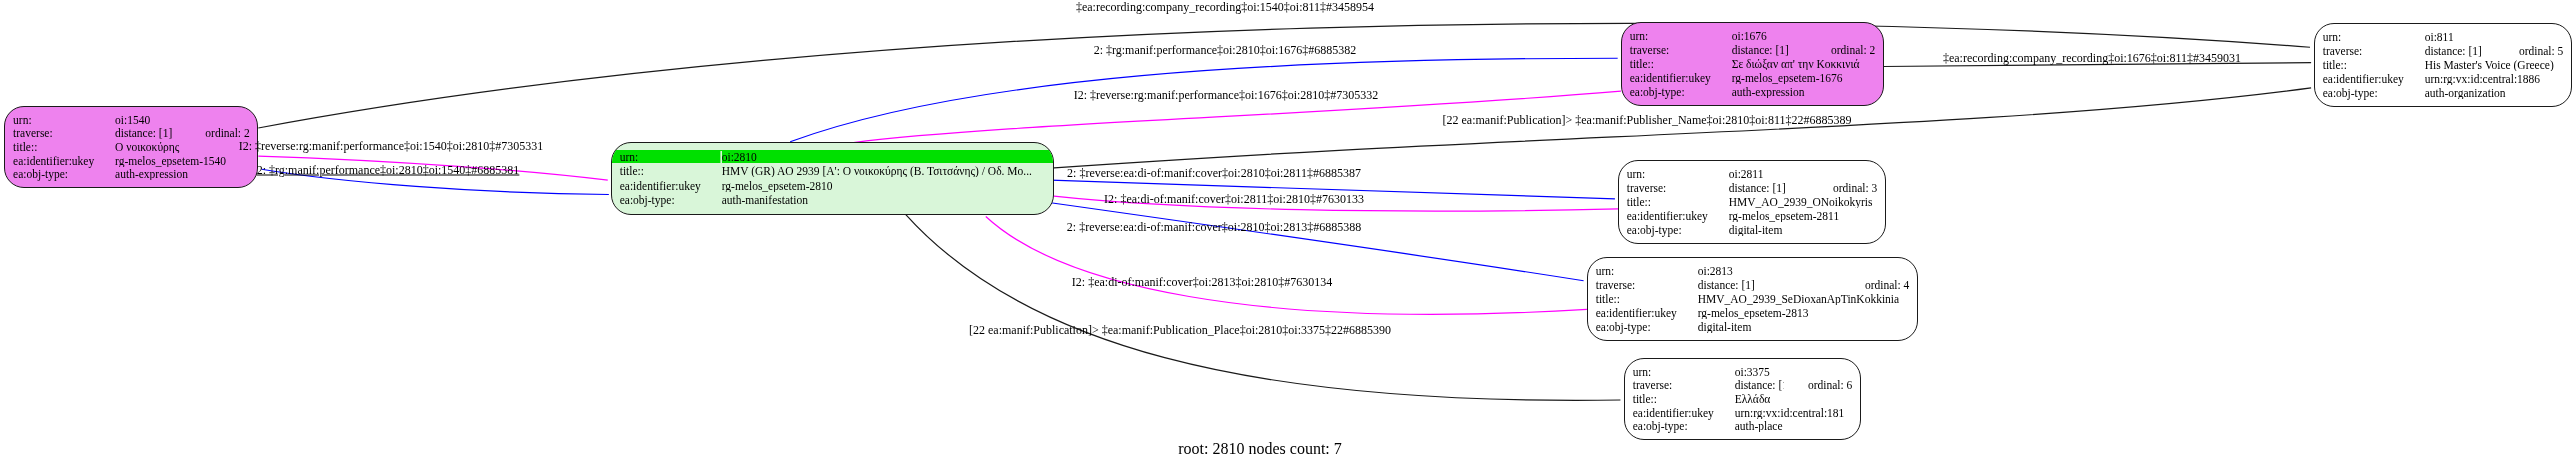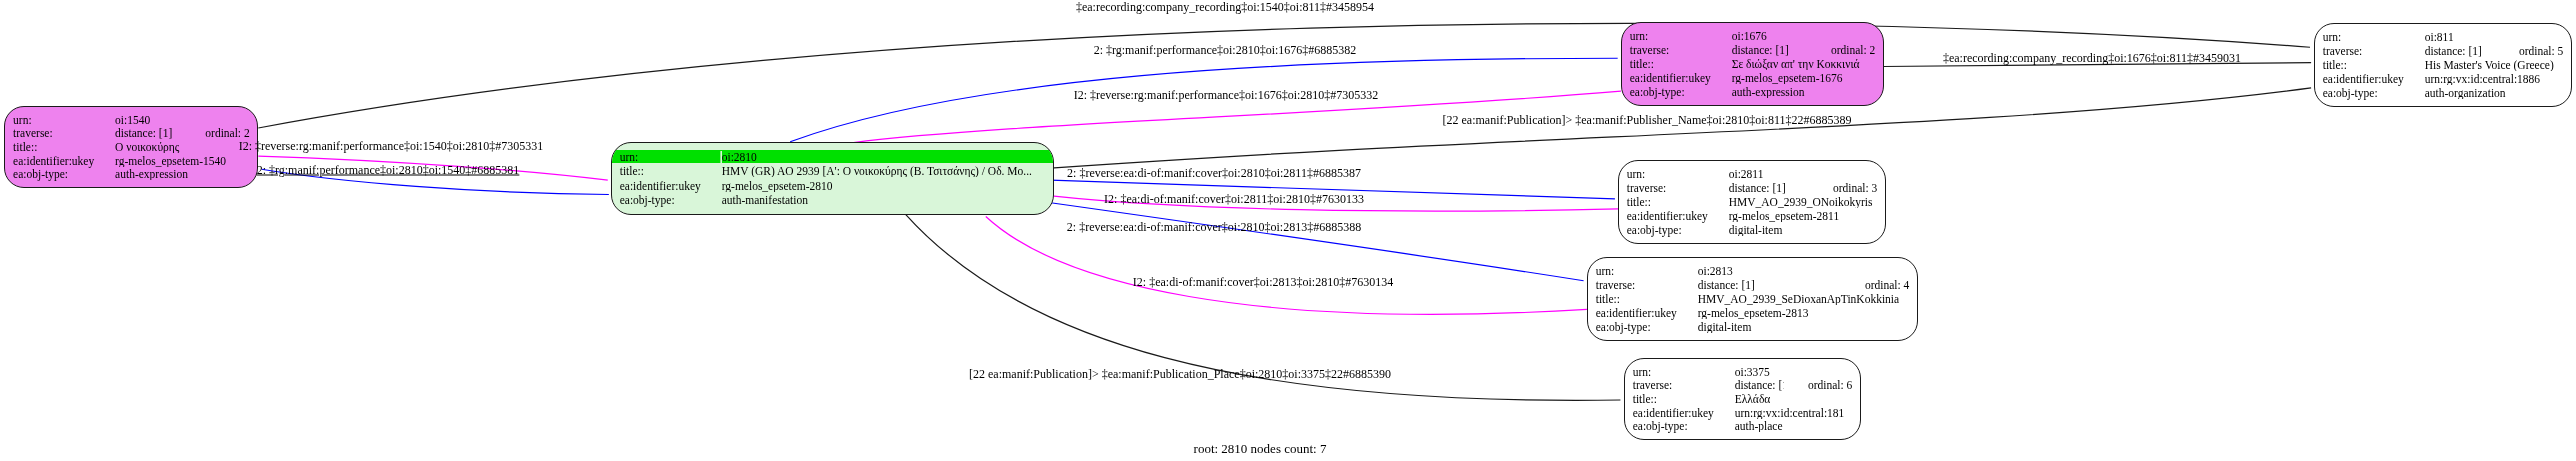--- a/index.html
+++ b/index.html
@@ -26,21 +26,21 @@
   .lbl{flex:0 0 102px;}
   .row.hl .lbl{box-shadow:inset -1.6px 0 0 var(--green-fill);}
   .val{flex:1 1 auto; overflow:hidden;}
   .val2{margin-left:24px;}
   .elabel{
     position:absolute; transform:translate(-50%,-50%); white-space:nowrap;
     font-size:12px; color:#000;
   }
   .footer{
     position:absolute; transform:translate(-50%,-50%); white-space:nowrap;
-    font-size:13px; color:#000;
+    font-size:16px; color:#000;
   }
 </style>
 </head>
 <body>
 
 <div class="canvas">
 
   <svg class="edges" viewBox="0 0 4688 839">
     <defs>
       <marker id="mBlack" markerWidth="26" markerHeight="18" refX="22" refY="9" orient="auto" markerUnits="userSpaceOnUse">
@@ -230,20 +230,20 @@
       <div class="elabel" style="left: 1225px; top: 7.1px;">‡ea:recording:company_recording‡oi:1540‡oi:811‡#3458954</div>
       <div class="elabel" style="left: 1225px; top: 50px;">2: ‡rg:manif:performance‡oi:2810‡oi:1676‡#6885382</div>
       <div class="elabel" style="left: 1226px; top: 95px;">I2: ‡reverse:rg:manif:performance‡oi:1676‡oi:2810‡#7305332</div>
       <div class="elabel" style="left: 2092px; top: 58px;">‡ea:recording:company_recording‡oi:1676‡oi:811‡#3459031</div>
       <div class="elabel" style="left: 1647px; top: 120px;">[22 ea:manif:Publication]&gt; ‡ea:manif:Publisher_Name‡oi:2810‡oi:811‡22#6885389</div>
       <div class="elabel" style="left: 391px; top: 146px;">I2: ‡reverse:rg:manif:performance‡oi:1540‡oi:2810‡#7305331</div>
       <div class="elabel" style="left: 388px; top: 170px; text-decoration: underline;">2: ‡rg:manif:performance‡oi:2810‡oi:1540‡#6885381</div>
       <div class="elabel" style="left: 1214px; top: 173px;">2: ‡reverse:ea:di-of:manif:cover‡oi:2810‡oi:2811‡#6885387</div>
       <div class="elabel" style="left: 1214px; top: 199px; padding-left: 40px;">I2: ‡ea:di-of:manif:cover‡oi:2811‡oi:2810‡#7630133</div>
       <div class="elabel" style="left: 1214px; top: 220px; margin-top: 7px;">2: ‡reverse:ea:di-of:manif:cover‡oi:2810‡oi:2813‡#6885388</div>
-      <div class="elabel" style="left: 1263px; top: 282px; text-align: right;">I2: ‡ea:di-of:manif:cover‡oi:2813‡oi:2810‡#7630134</div>
-      <div class="elabel" style="left: 1180px; top: 330px; margin-top: 44px;">[22 ea:manif:Publication]&gt; ‡ea:manif:Publication_Place‡oi:2810‡oi:3375‡22#6885390</div>
+      <div class="elabel" style="left: 1202px; top: 282px; text-align: right;">I2: ‡ea:di-of:manif:cover‡oi:2813‡oi:2810‡#7630134</div>
+      <div class="elabel" style="left: 1180px; top: 330px;">[22 ea:manif:Publication]&gt; ‡ea:manif:Publication_Place‡oi:2810‡oi:3375‡22#6885390</div>
     </div>
 
   <div class="footer" style="left: 1260px; top: 449px;">root: 2810 nodes count: 7</div>
 
 </div>
 
 
 </body></html>

